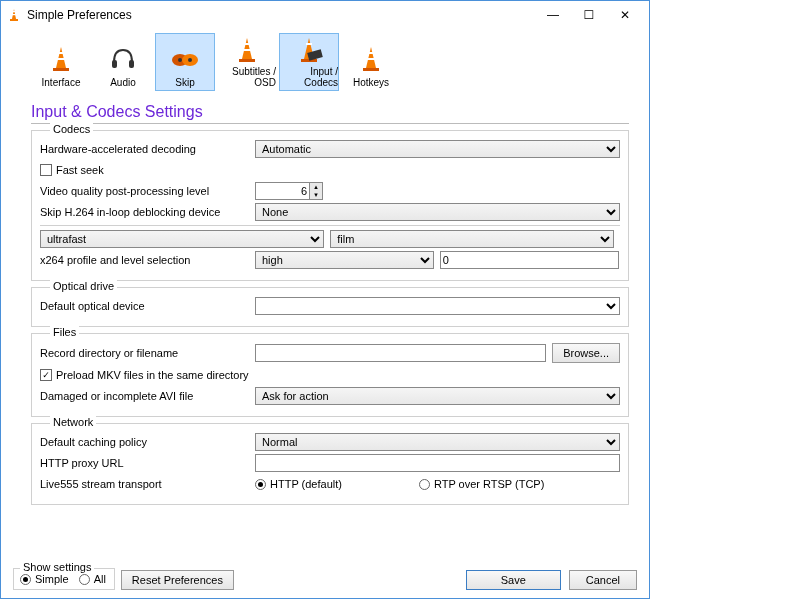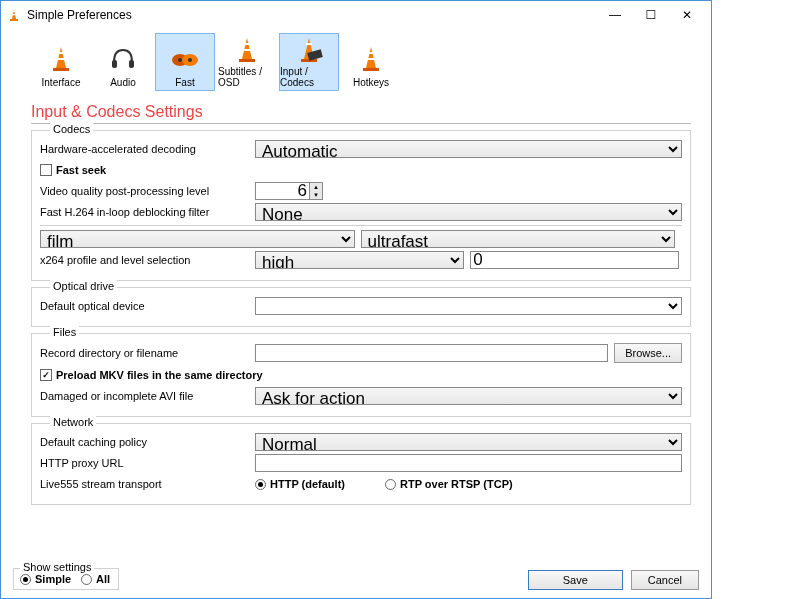--- a/index.html
+++ b/index.html
@@ -1,42 +1,42 @@
 <!DOCTYPE html>
 <html><head>
 <meta charset="utf-8">
 <style>
   * { box-sizing: border-box; margin: 0; padding: 0; }
   body { font-family: "Segoe UI", Tahoma, sans-serif; font-size: 11px; background: #fff; color: #000; }
-  .window { width: 712px; height: 599px; border: 1px solid #4a90d9; background: #fff; position: relative; display: flex; flex-direction: column; }
+  .window { width: 650px; height: 599px; border: 1px solid #4a90d9; background: #fff; position: relative; display: flex; flex-direction: column; }
   .titlebar { height: 28px; display: flex; align-items: center; padding: 0 6px; }
   .titlebar .vlc-icon { width: 14px; height: 14px; margin-right: 6px; }
   .titlebar .title { font-size: 12px; flex: 1; }
   .winbtns { display: flex; gap: 0; }
   .winbtn { width: 36px; height: 24px; display: flex; align-items: center; justify-content: center; font-size: 12px; font-family: Arial; }
   .tabs { display: flex; gap: 2px; padding: 4px 30px 8px 30px; }
-  .tab { width: 60px; height: 58px; display: flex; flex-direction: column; align-items: center; justify-content: flex-end; font-size: 10px; border: 1px solid transparent; padding-bottom: 2px; cursor: pointer; }
+  .tab { width: 60px; height: 58px; display: flex; flex-direction: column; align-items: center; justify-content: flex-end; font-size: 10px; border: 1px solid transparent; padding-bottom: 2px; cursor: pointer; text-align: right; }
   .tab.sel { background: #cce5ff; border: 1px solid #7ab8ed; }
   .tab .ticon { width: 36px; height: 36px; display: flex; align-items: center; justify-content: center; }
   .content { padding: 4px 20px 4px 30px; flex: 1; overflow: hidden; }
-  .pagetitle { font-size: 16px; color: #ef4444; padding-bottom: 2px; border-bottom: 1px solid #bbb; margin-bottom: 6px; }
+  .pagetitle { font-size: 16px; color: #6d28d9; padding-bottom: 2px; border-bottom: 1px solid #bbb; margin-bottom: 6px; }
   .group { border: 1px solid #d0d0d0; margin-bottom: 6px; padding: 6px 8px 8px 8px; position: relative; background: #fff; }
   .group .glabel { position: absolute; top: -8px; left: 18px; background: #fff; padding: 0 3px; font-size: 11px; }
   .row { display: flex; align-items: center; margin: 3px 0; min-height: 18px; }
   .row .lbl { width: 215px; font-size: 11px; flex-shrink: 0; }
   .row .field { flex: 1; display: flex; gap: 6px; align-items: center; }
-  select, input[type=text] { height: 18px; font-size: 17px; border: 1px solid #888; padding: 0 2px; background: #fff; }
+  select, input[type=text] { height: 18px; font-size: 11px; border: 1px solid #888; padding: 0 2px; background: #fff; }
   select { background: linear-gradient(#f5f5f5,#e8e8e8); }
   .wide { width: 100%; }
   .half { width: 49%; }
   .num { width: 55px; text-align: right; }
   .spin { display: flex; }
   .spinbtns { display: flex; flex-direction: column; border: 1px solid #888; border-left: none; background: #e8e8e8; }
   .spinbtn { height: 8px; width: 12px; font-size: 7px; line-height: 7px; text-align: center; }
-  .chk { display: flex; align-items: center; gap: 4px; font-weight: bold; }
+  .chk { display: flex; align-items: center; gap: 4px; }
   .chkbox { width: 12px; height: 12px; border: 1px solid #666; display: inline-flex; align-items: center; justify-content: center; font-size: 9px; background: #fff; }
   .radio { width: 11px; height: 11px; border: 1px solid #666; border-radius: 50%; display: inline-flex; align-items: center; justify-content: center; }
   .radio .dot { width: 5px; height: 5px; border-radius: 50%; background: #000; }
   .btn { height: 20px; padding: 0 10px; background: linear-gradient(#f8f8f8,#e5e5e5); border: 1px solid #999; font-size: 11px; display: inline-flex; align-items: center; cursor: pointer; }
   .btn.primary { border: 1px solid #3a7dc4; }
   .footer { position: absolute; bottom: 8px; left: 12px; right: 12px; display: flex; align-items: flex-end; }
   .showset { border: 1px solid #d0d0d0; padding: 4px 8px 4px 6px; position: relative; display: flex; gap: 10px; align-items: flex-start; }
   .showset .glabel { position: absolute; top: -8px; left: 6px; background: #fff; padding: 0 3px; font-size: 11px; }
   .footer .spacer { flex: 1; }
   .arrow { position: absolute; width: 0; height: 0; z-index: 10; }
@@ -89,21 +89,21 @@
     </div>
     <div class="tab sel">
       <div class="ticon">
           <svg width="30" height="30">
             <ellipse cx="10" cy="16" rx="8" ry="6" fill="#d35400"></ellipse>
             <ellipse cx="20" cy="16" rx="8" ry="6" fill="#f57c00"></ellipse>
             <circle cx="10" cy="16" r="2" fill="#333"></circle>
             <circle cx="20" cy="16" r="2" fill="#333"></circle>
           </svg>
         </div>
-      <span>Fast</span>
+      <span>Skip</span>
     </div>
     <div class="tab">
       <div class="ticon">
           <svg width="30" height="30">
             <path d="M15 3 L20 24 L10 24 Z" fill="#f57c00"></path>
             <rect x="7" y="24" width="16" height="3" fill="#d35400"></rect>
             <rect x="12" y="8" width="6" height="2" fill="#fff"></rect>
             <rect x="11" y="14" width="8" height="2" fill="#fff"></rect>
           </svg>
         </div>
@@ -156,30 +156,30 @@
           <div class="spin">
               <input type="text" class="num" value="6" style="">
               <div class="spinbtns">
                 <div class="spinbtn">▴</div>
                 <div class="spinbtn">▾</div>
               </div>
             </div>
         </div>
       </div>
       <div class="row">
-        <div class="lbl">Fast H.264 in-loop deblocking filter</div>
+        <div class="lbl">Skip H.264 in-loop deblocking device</div>
         <div class="field">
             <select class="wide"><option>None</option></select>
           </div>
       </div>
       <hr style="border:none;border-top:1px solid #d0d0d0;margin:4px 0">
       <div class="row">
         <div class="field">
+          <select class="half"><option>ultrafast</option></select>
           <select class="half"><option>film</option></select>
-          <select class="half"><option>ultrafast</option></select>
         </div>
       </div>
       <div class="row">
         <div class="lbl">x264 profile and level selection</div>
         <div class="field">
           <select class="half"><option>high</option></select>
           <input type="text" class="half" value="0" style="">
         </div>
       </div>
     </div>
@@ -226,21 +226,21 @@
           </div>
       </div>
       <div class="row">
         <div class="lbl">HTTP proxy URL</div>
         <div class="field">
             <input type="text" class="wide" value="" style="">
           </div>
       </div>
       <div class="row">
         <div class="lbl">Live555 stream transport</div>
-        <div class="field" style="gap:40px">
+        <div class="field" style="gap:77px">
           <div class="chk">
               <span class="radio">
                 <span class="dot"></span>
               </span>
               <span>HTTP (default)</span>
             </div>
           <div class="chk">
               <span class="radio"></span>
               <span>RTP over RTSP (TCP)</span>
             </div>
@@ -256,20 +256,21 @@
           <span class="radio">
             <span class="dot"></span>
           </span>
           <span>Simple</span>
         </div>
       <div class="chk">
           <span class="radio"></span>
           <span>All</span>
         </div>
     </div>
+    <span class="btn" style="margin-left:6px">Reset Preferences</span>
     <div class="spacer"></div>
     <span class="btn primary" style="padding:0 34px">Save</span>
     <span class="btn" style="margin-left:8px;padding:0 16px">Cancel</span>
   </div>
 
   <svg class="arrow big" style="position:absolute;left:410px;top:18px" width="70" height="60">
       <path d="M60 5 L5 43 L20 45 L12 58 L35 48 L28 36 L60 5 Z" fill="#e2231a"></path>
     </svg>
   <svg class="arrow big" style="position:absolute;left:90px;bottom:-4px" width="60" height="60">
       <path d="M50 55 L5 12 L12 28 L0 32 L22 40 L16 25 L50 55 Z" fill="#e2231a" transform="rotate(180 30 30)"></path>

